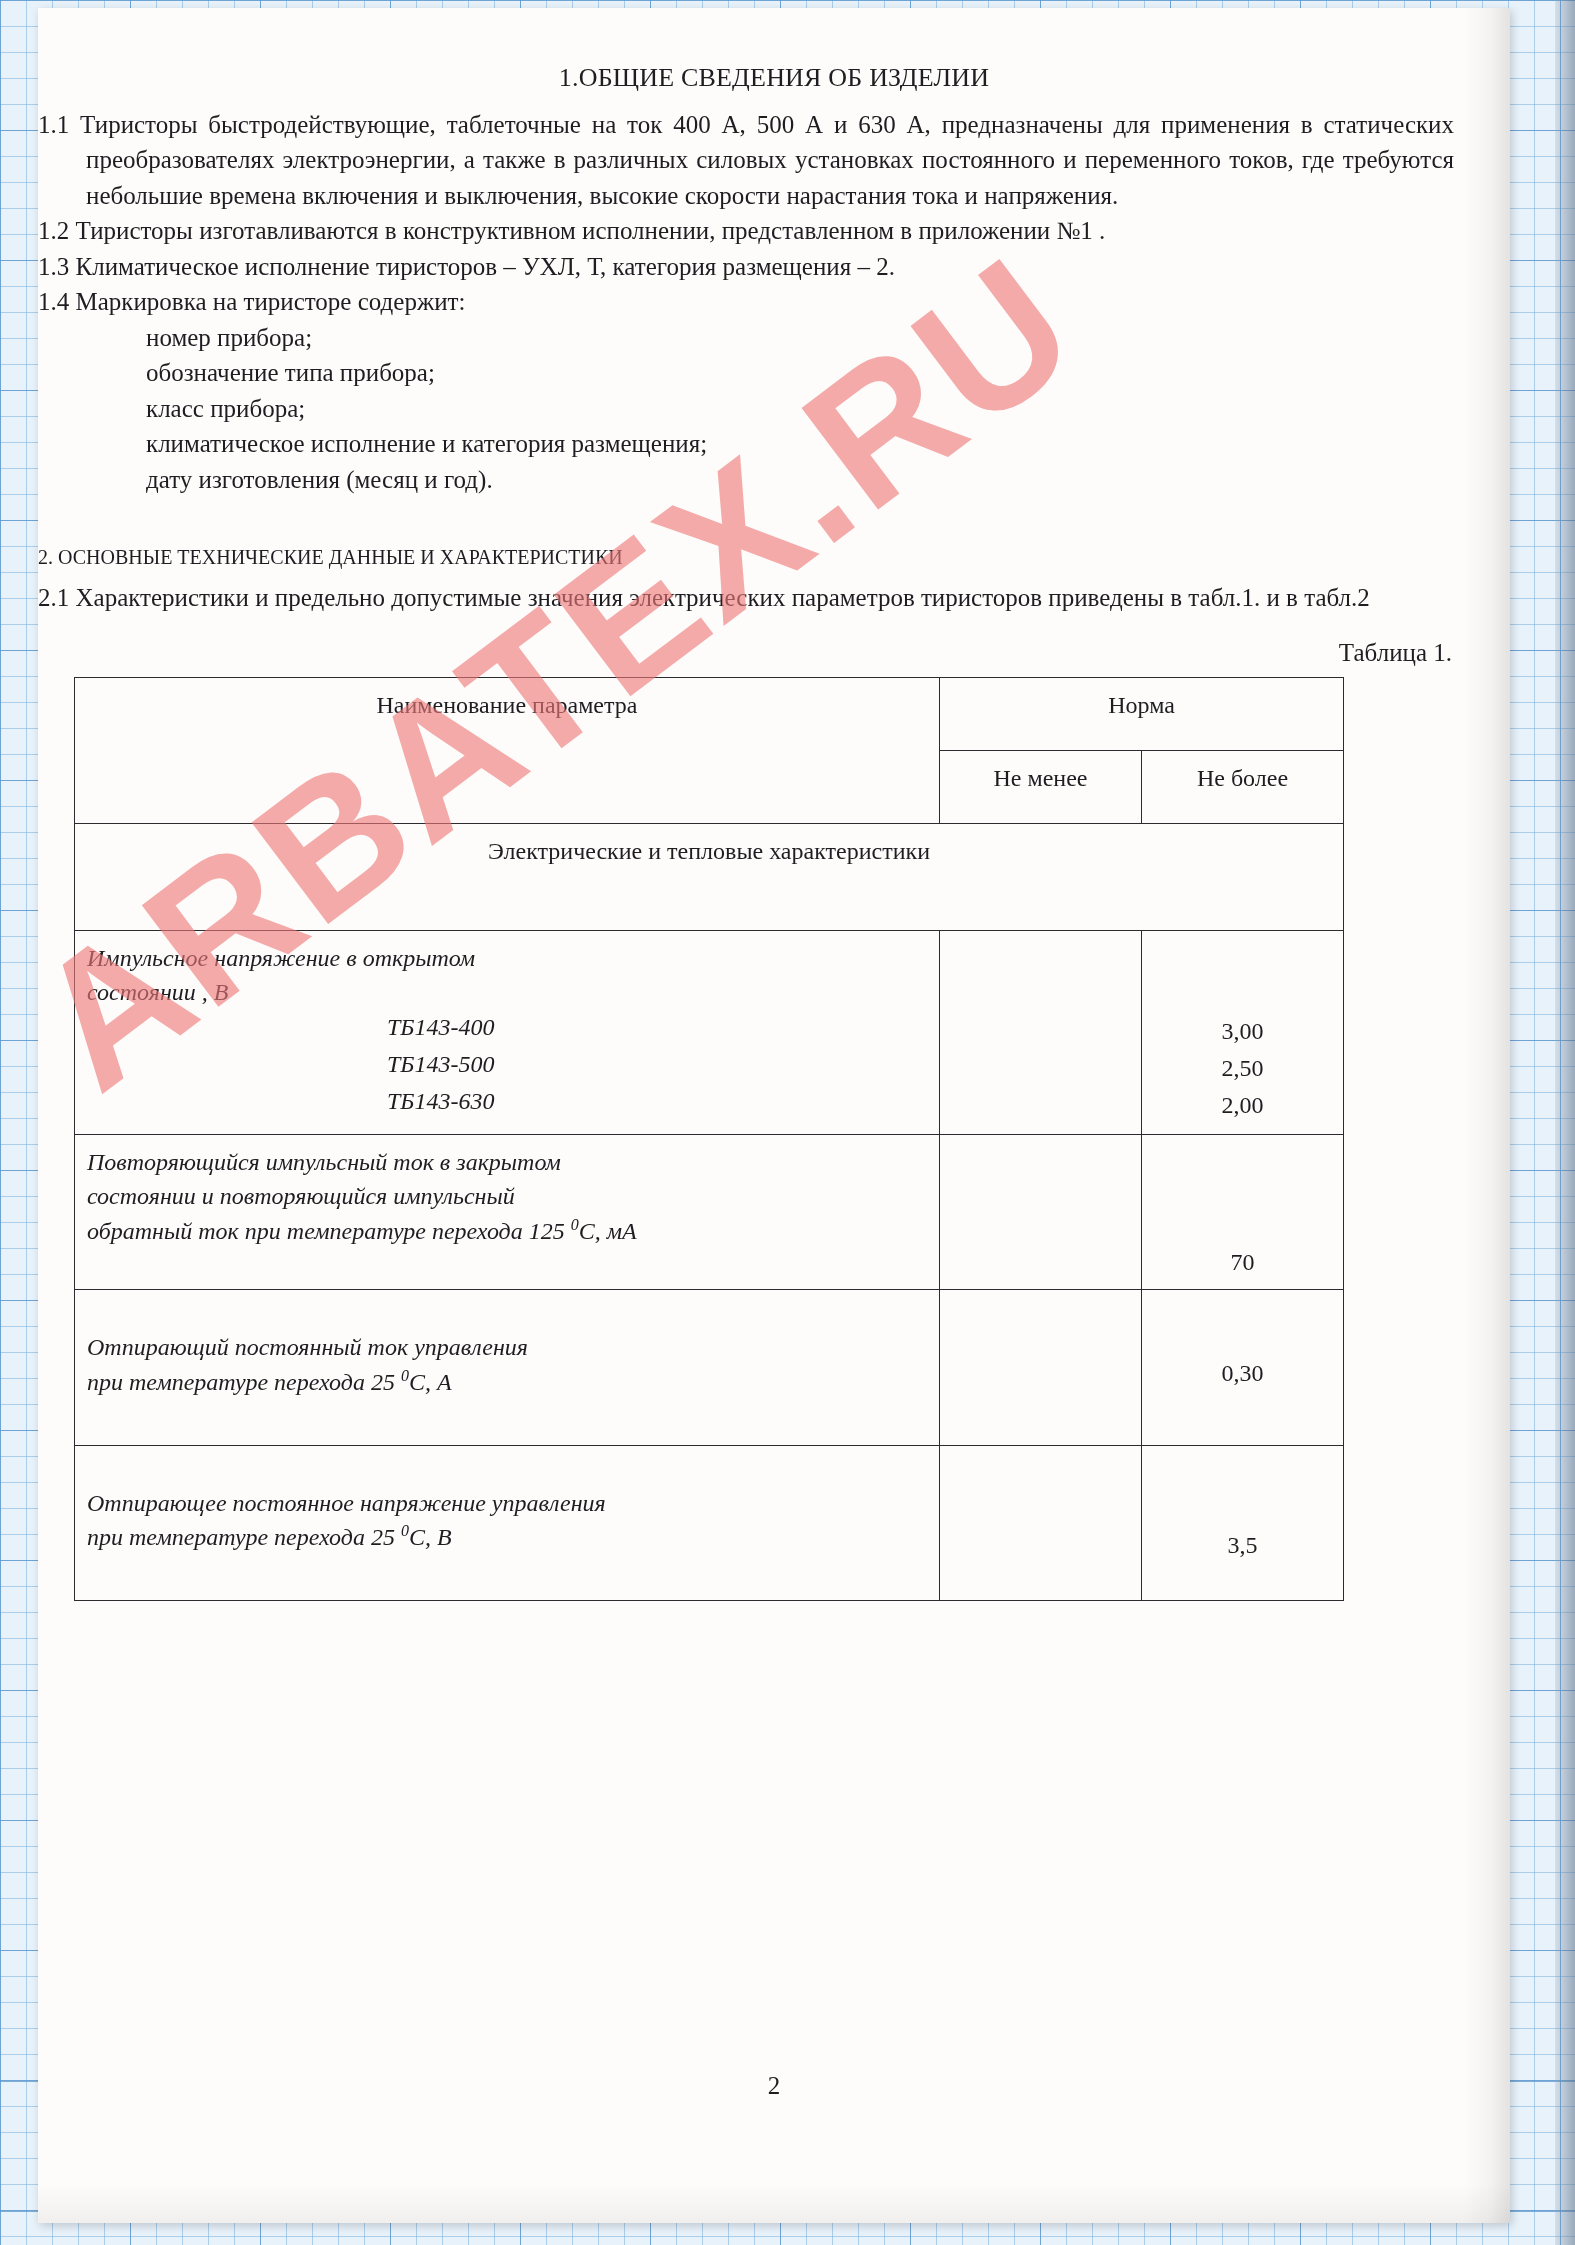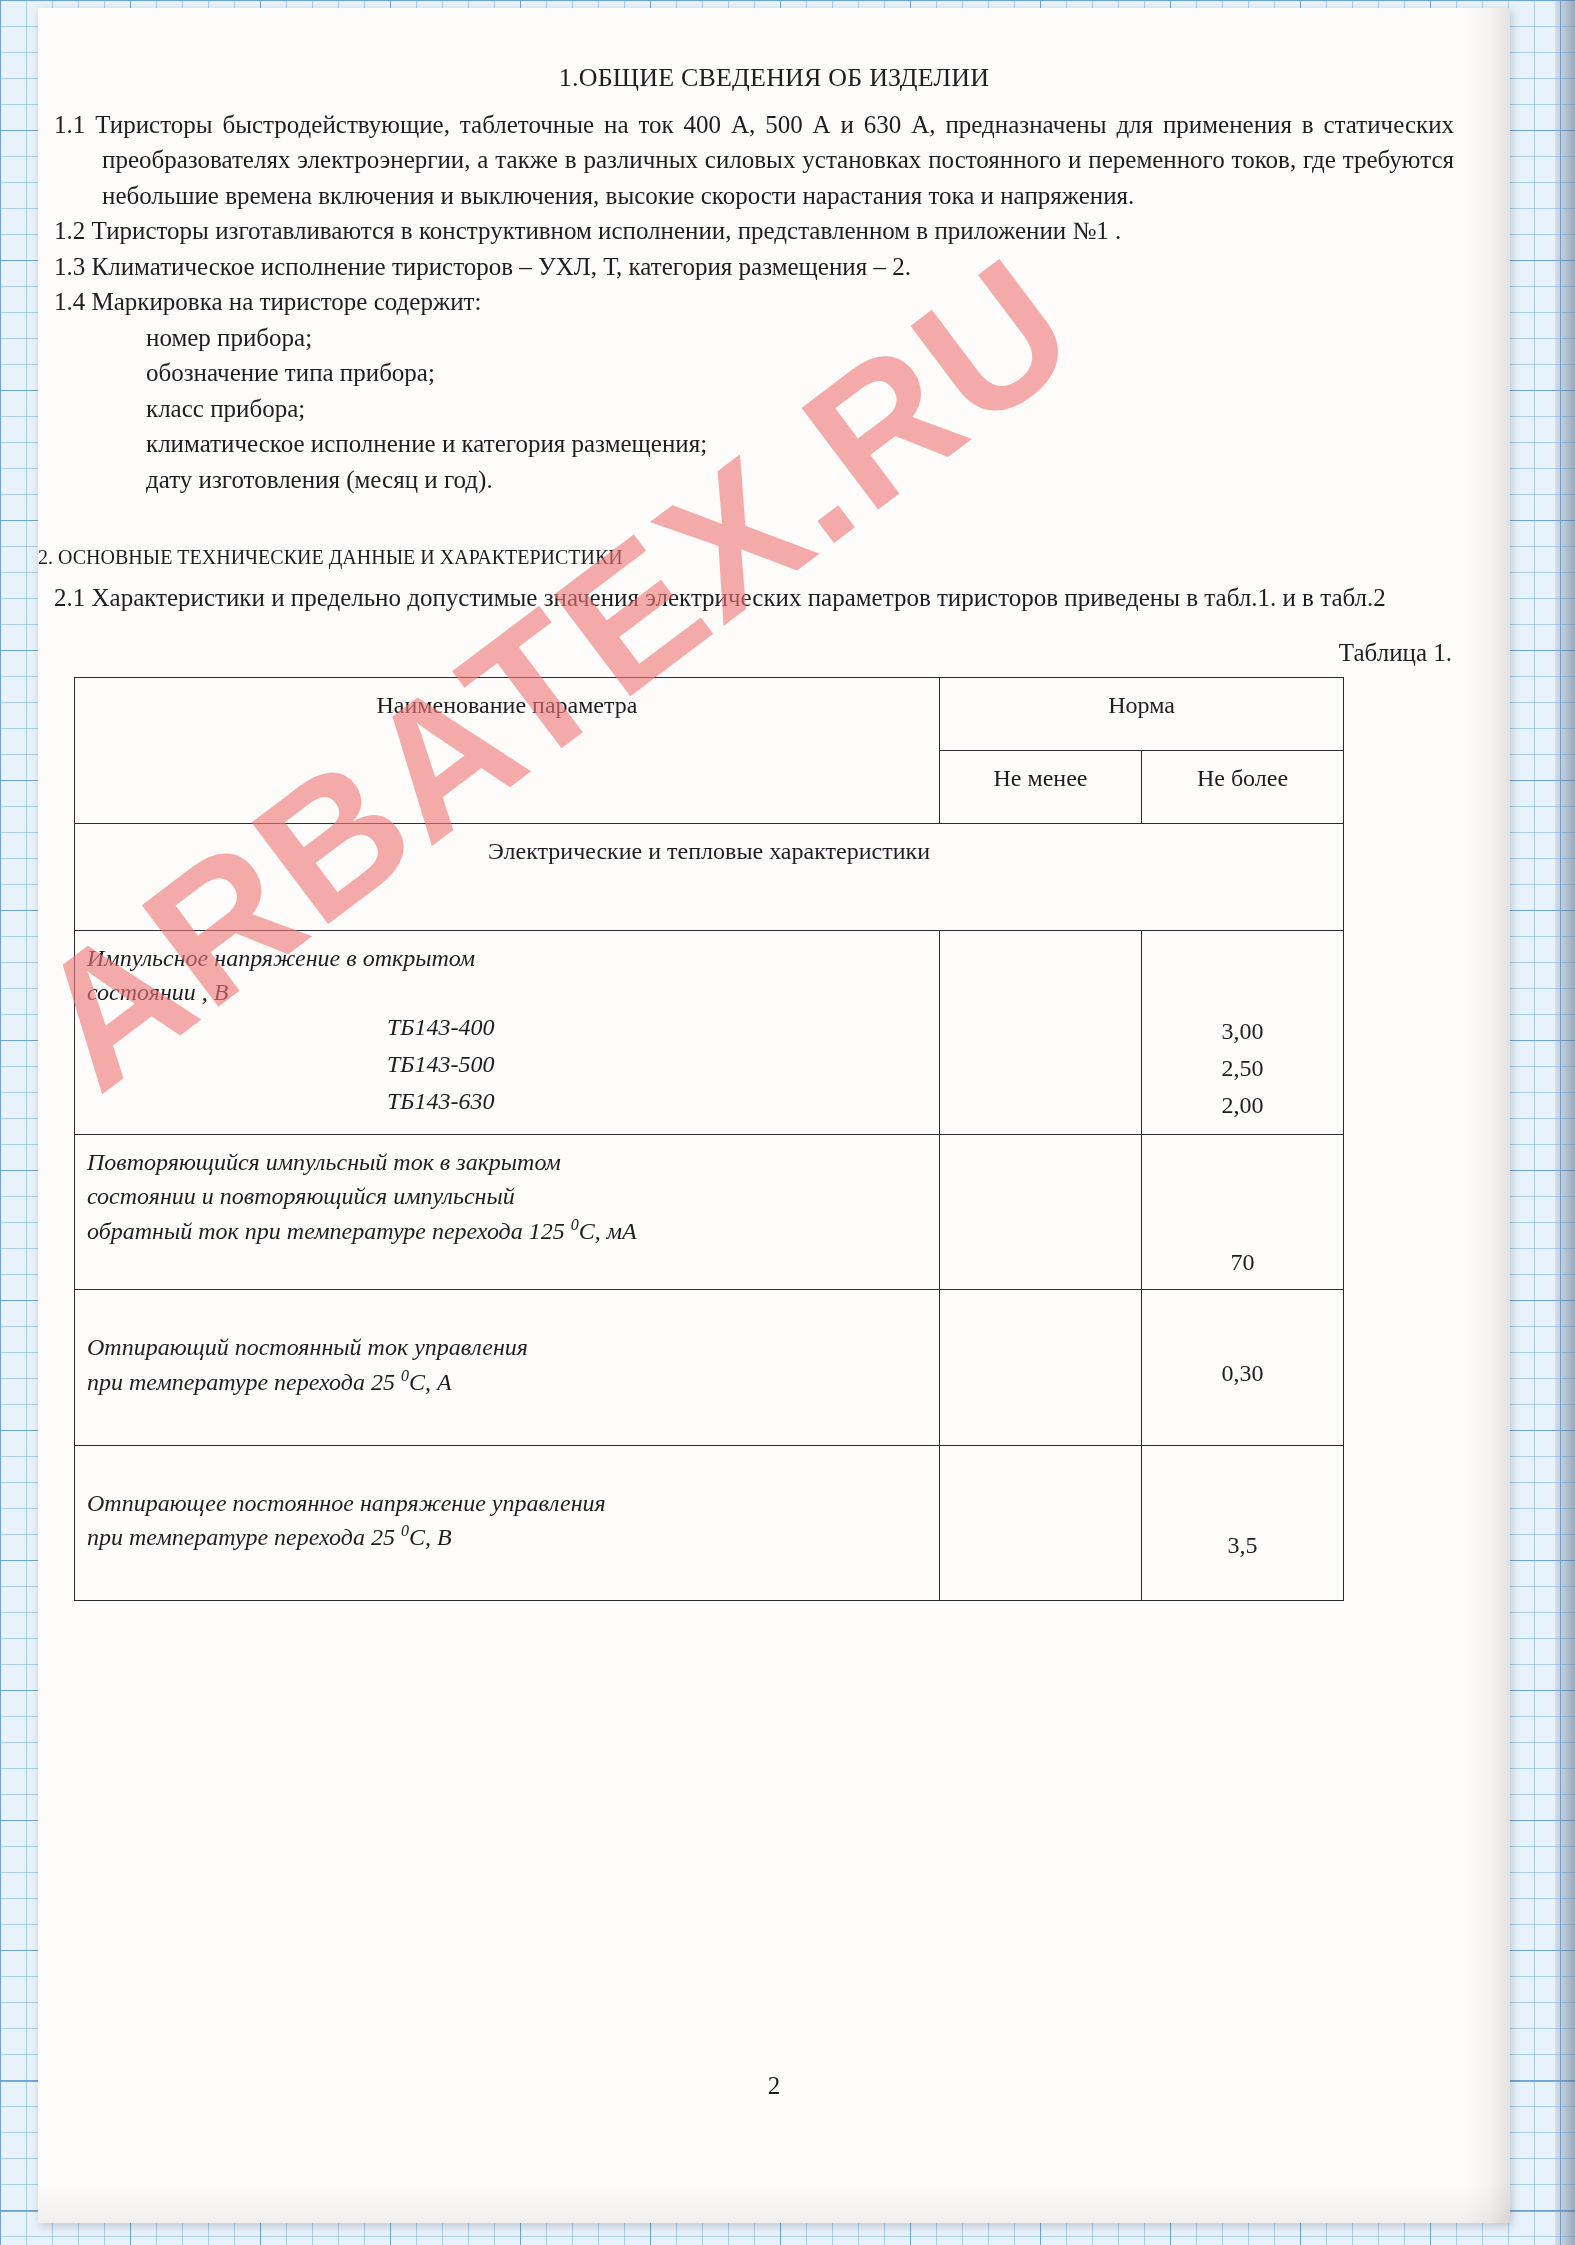--- a/index.html
+++ b/index.html
@@ -84,21 +84,21 @@
     font-size: 26px;
     letter-spacing: 0.2px;
     margin: 52px 0 10px 0;
   }
   .h-center2 {
     text-align: left;
     font-size: 20px;
     margin: 46px 0 8px 0;
   }
   .hang {
-    margin: 0 56px 0 16px;
+    margin: 0 56px 0 0;
     padding-left: 48px;
     text-indent: -48px;
     text-align: justify;
   }
   .sub {
     margin-left: 108px;
   }
 
   
   .tbl-caption {

